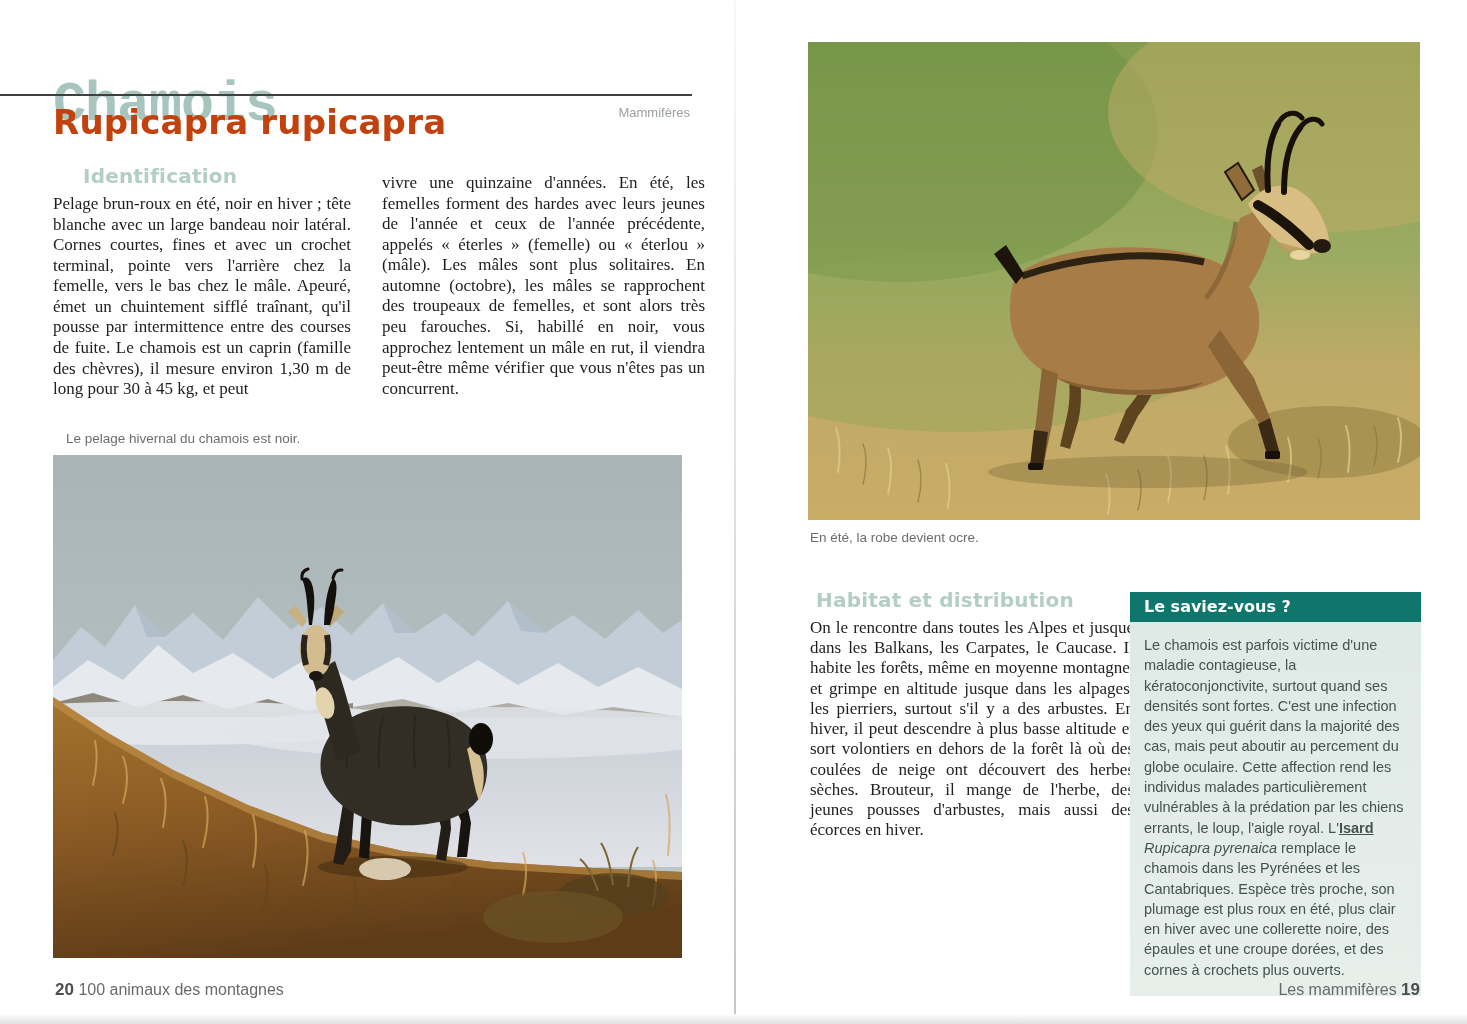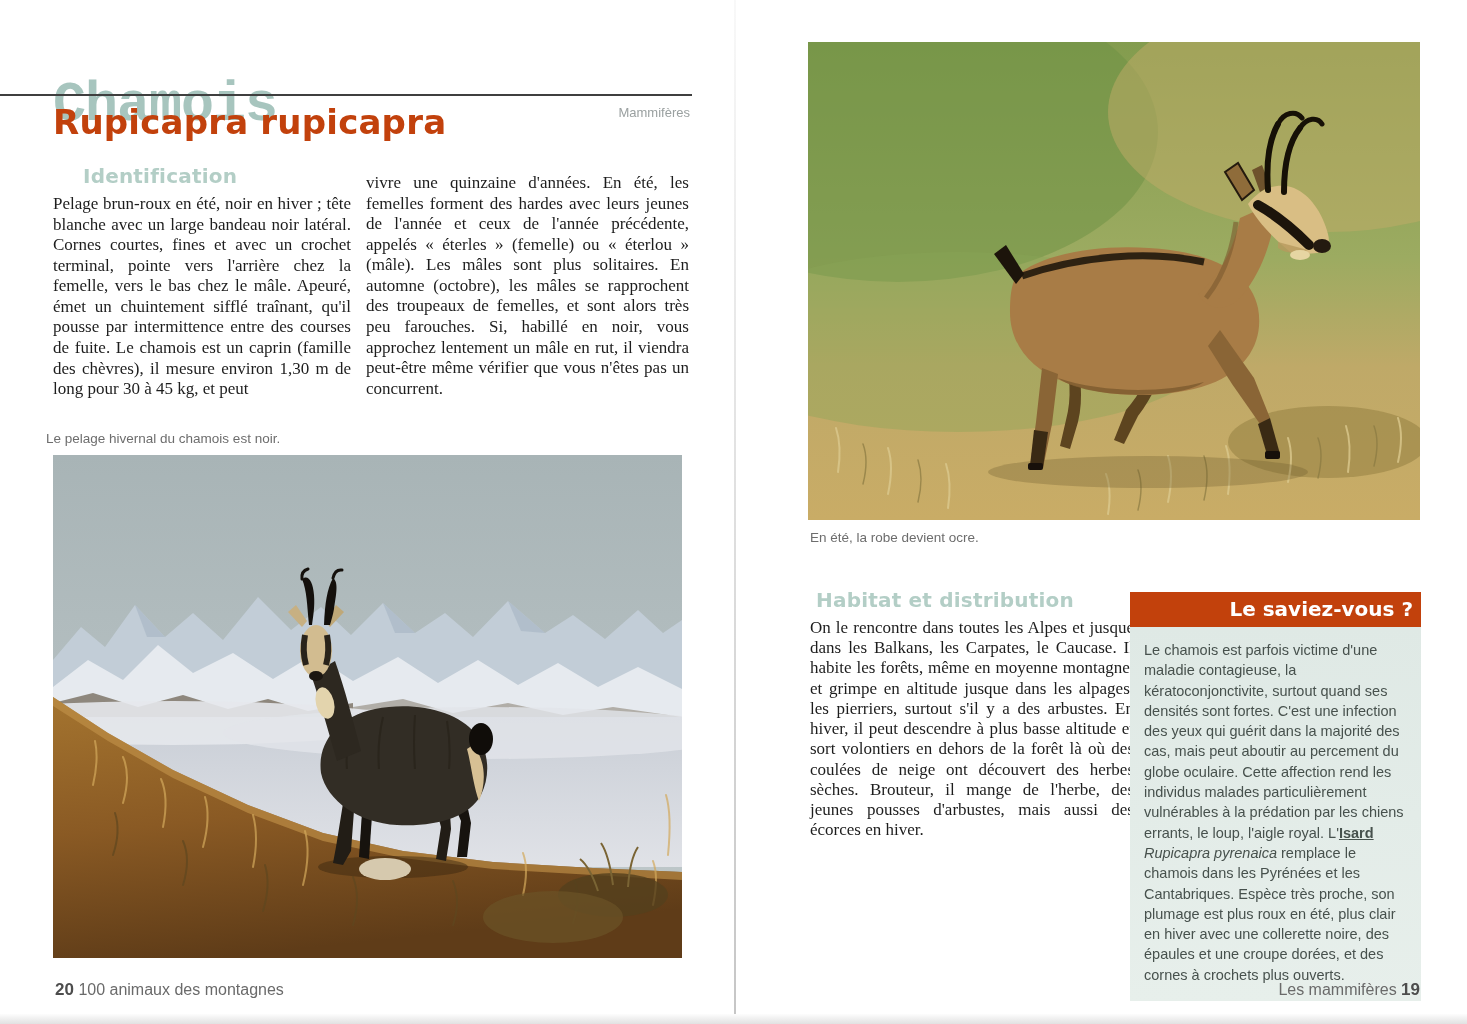--- a/index.html
+++ b/index.html
@@ -37,36 +37,35 @@
     font-family:"DejaVu Sans", sans-serif; font-weight:bold;
     font-size:20px; color:#b3cec6; letter-spacing:0.2px;
   }
   #identification-heading { position:absolute; left:53px; top:164px;margin-left:30px; }
   #habitat-heading       { position:absolute; left:816px; top:588px; }
   .serif-text {
     font-family:"Liberation Serif", serif; font-size:17px; line-height:1.21;
     color:#1d1d1d; text-align:justify;
   }
   #ident-col1  { position:absolute; left:53px;  top:194px; width:298px; }
-  #ident-col2  { position:absolute; left:366px; top:173px; width:323px; }
+  #ident-col2  { position:absolute; left:382px; top:173px; width:323px; }
   #habitat-text{ position:absolute; left:810px; top:618px; width:324px; line-height:1.19; }
   .caption { font-size:13.5px; color:#6d6d6d; }
-  #caption-left  { position:absolute; left:46px;  top:431px; }
+  #caption-left  { position:absolute; left:66px;  top:431px; }
   #caption-right { position:absolute; left:810px; top:530px; }
   .photo { position:absolute; overflow:hidden; background:#ccc; }
   #photo-left  { left:53px;  top:455px; width:629px; height:503px; }
   #photo-right { left:808px; top:42px;  width:612px; height:478px; }
   .photo svg { display:block; width:100%; height:100%; }
   
   .didyouknow { position:absolute; left:1130px; top:592px; width:291px; }
   .dyk-header {
-    background:#c2410c; color:#ffffff;
-    font-family:"DejaVu Sans", sans-serif; font-weight:bold; font-size:20px;
+    background:#0f766e; color:#ffffff;
+    font-family:"DejaVu Sans", sans-serif; font-weight:bold; font-size:16px;
     padding:5px 8px 6px 14px;
-    text-align:right;
   }
   .dyk-body {
     background:linear-gradient(180deg,#dfe9e5,#e7efeb);
     padding:13px 12px 16px 14px;
     font-size:14.5px; line-height:1.4; color:#47514d;
   }
   .dyk-body b { font-weight:bold;text-decoration:underline; }
   .dyk-body i { font-style:italic; }
   
   .footer-left  { position:absolute; left:55px; top:980px; }

